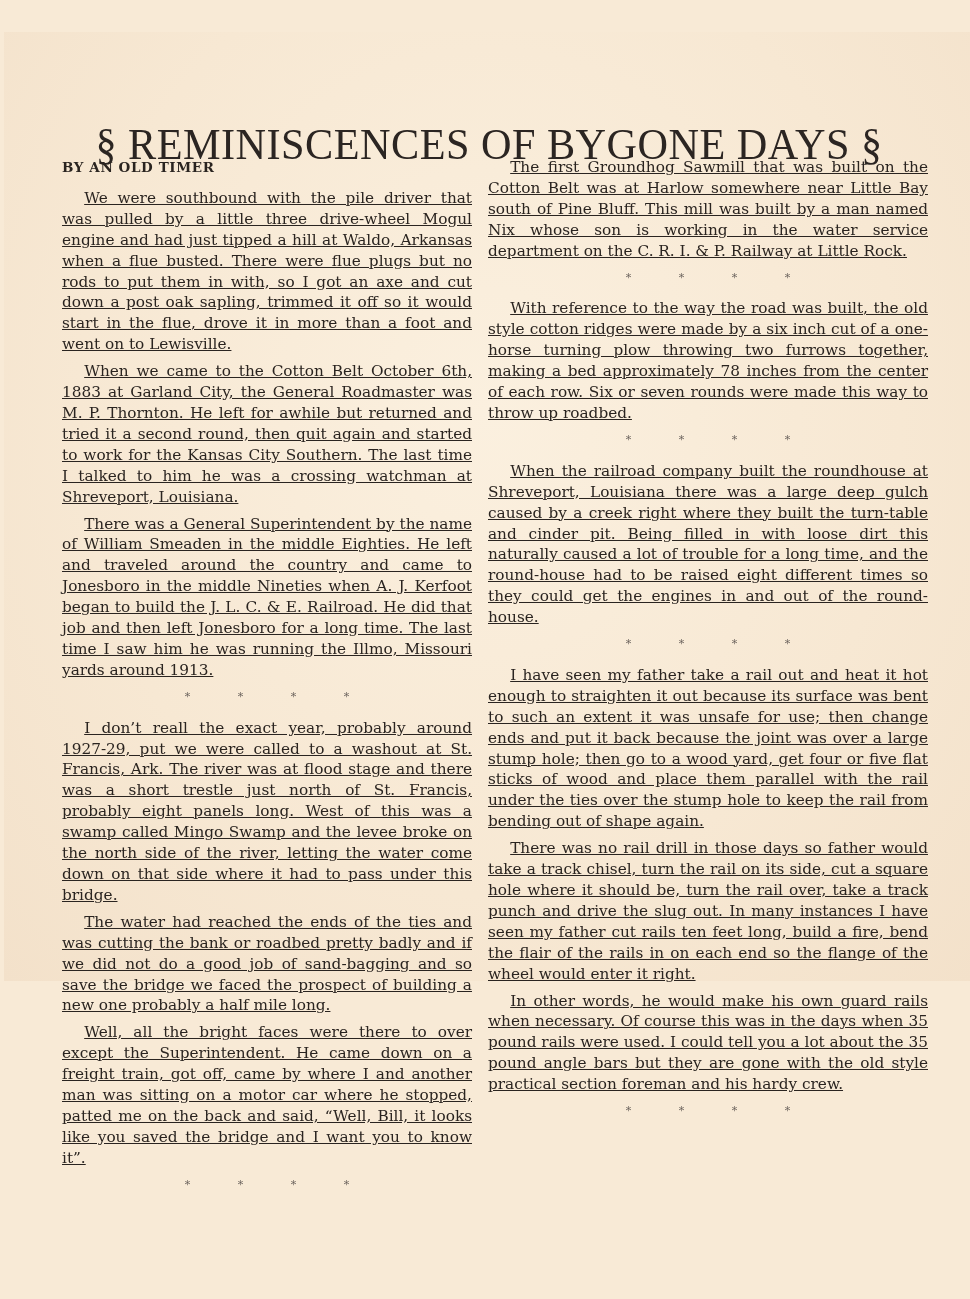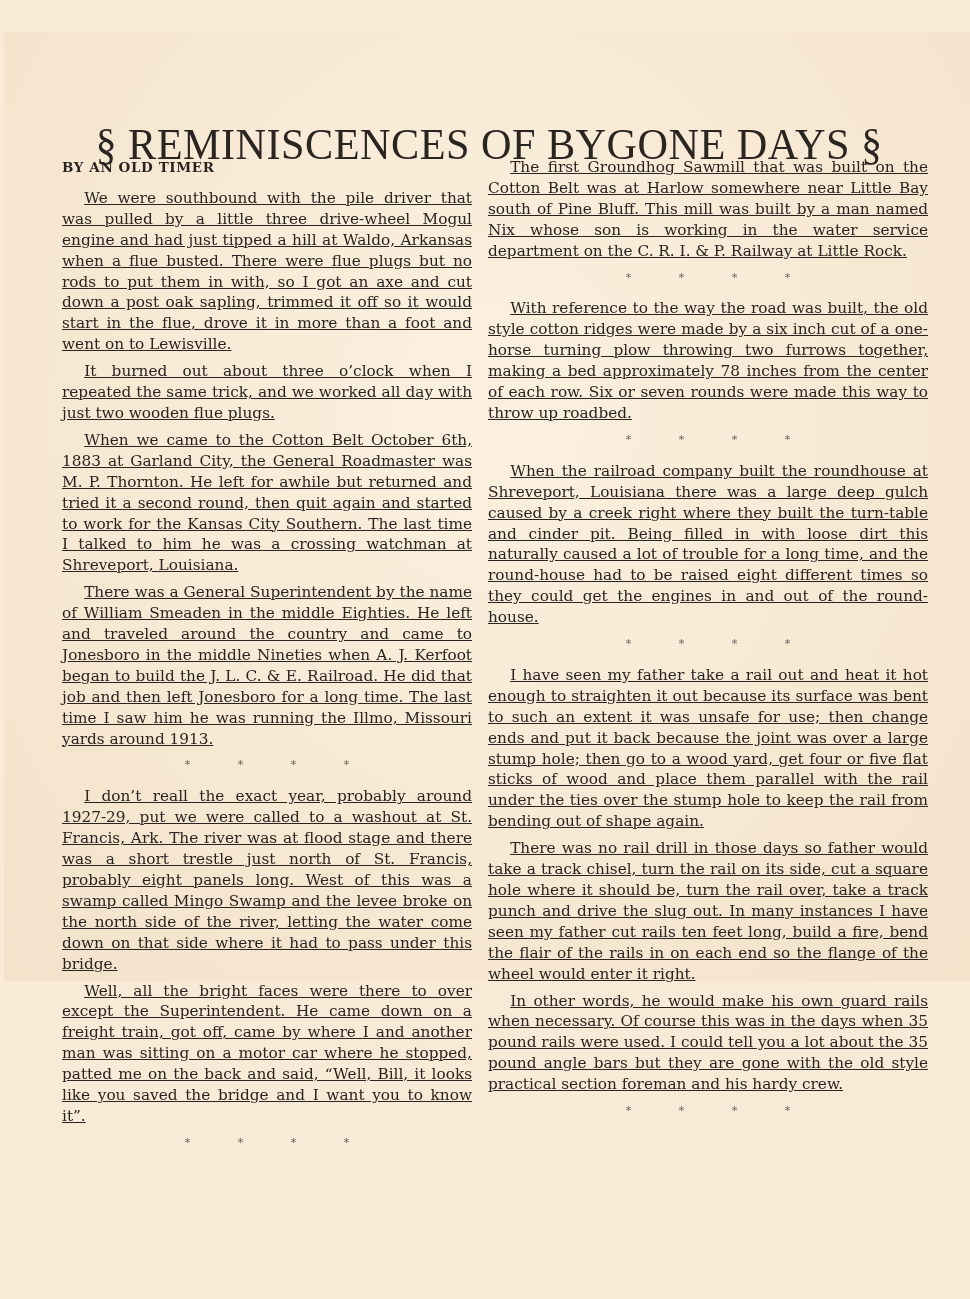--- a/index.html
+++ b/index.html
@@ -80,25 +80,25 @@
 </head>
 <body>
 
 <div class="page">
   <h1 class="title">§ REMINISCENCES OF BYGONE DAYS §</h1>
 
   <div class="col col-left">
     <div class="byline">BY AN OLD TIMER</div>
     <div id="left-content">
         <p class="para">We were southbound with the pile driver that was pulled by a little three drive-wheel Mogul engine and had just tipped a hill at Waldo, Arkansas when a flue busted. There were flue plugs but no rods to put them in with, so I got an axe and cut down a post oak sapling, trimmed it off so it would start in the flue, drove it in more than a foot and went on to Lewisville.</p>
-        <p class="para">It burned out about three o’clock when I repeated the same trick, and we worked all day with just two wooden flue plugs.</p>
         <p class="para">When we came to the Cotton Belt October 6th, 1883 at Garland City, the General Roadmaster was M. P. Thornton. He left for awhile but returned and tried it a second round, then quit again and started to work for the Kansas City Southern. The last time I talked to him he was a crossing watchman at Shreveport, Louisiana.</p>
         <p class="para">There was a General Superintendent by the name of William Smeaden in the middle Eighties. He left and traveled around the country and came to Jonesboro in the middle Nineties when A. J. Kerfoot began to build the J. L. C. &amp; E. Railroad. He did that job and then left Jonesboro for a long time. The last time I saw him he was running the Illmo, Missouri yards around 1913.</p>
         <div class="stars">* * * *</div>
         <p class="para">I don’t reall the exact year, probably around 1927-29, put we were called to a washout at St. Francis, Ark. The river was at flood stage and there was a short trestle just north of St. Francis, probably eight panels long. West of this was a swamp called Mingo Swamp and the levee broke on the north side of the river, letting the water come down on that side where it had to pass under this bridge.</p>
+        <p class="para">The water had reached the ends of the ties and was cutting the bank or roadbed pretty badly and if we did not do a good job of sand-bagging and so save the bridge we faced the prospect of building a new one probably a half mile long.</p>
         <p class="para">Well, all the bright faces were there to over except the Superintendent. He came down on a freight train, got off, came by where I and another man was sitting on a motor car where he stopped, patted me on the back and said, “Well, Bill, it looks like you saved the bridge and I want you to know it”.</p>
         <div class="stars">* * * *</div>
       </div>
   </div>
 
   <div class="col col-right">
     <div id="right-content">
         <p class="para">The first Groundhog Sawmill that was built on the Cotton Belt was at Harlow somewhere near Little Bay south of Pine Bluff. This mill was built by a man named Nix whose son is working in the water service department on the C. R. I. &amp; P. Railway at Little Rock.</p>
         <div class="stars">* * * *</div>
         <p class="para">With reference to the way the road was built, the old style cotton ridges were made by a six inch cut of a one-horse turning plow throwing two furrows together, making a bed approximately 78 inches from the center of each row. Six or seven rounds were made this way to throw up roadbed.</p>

